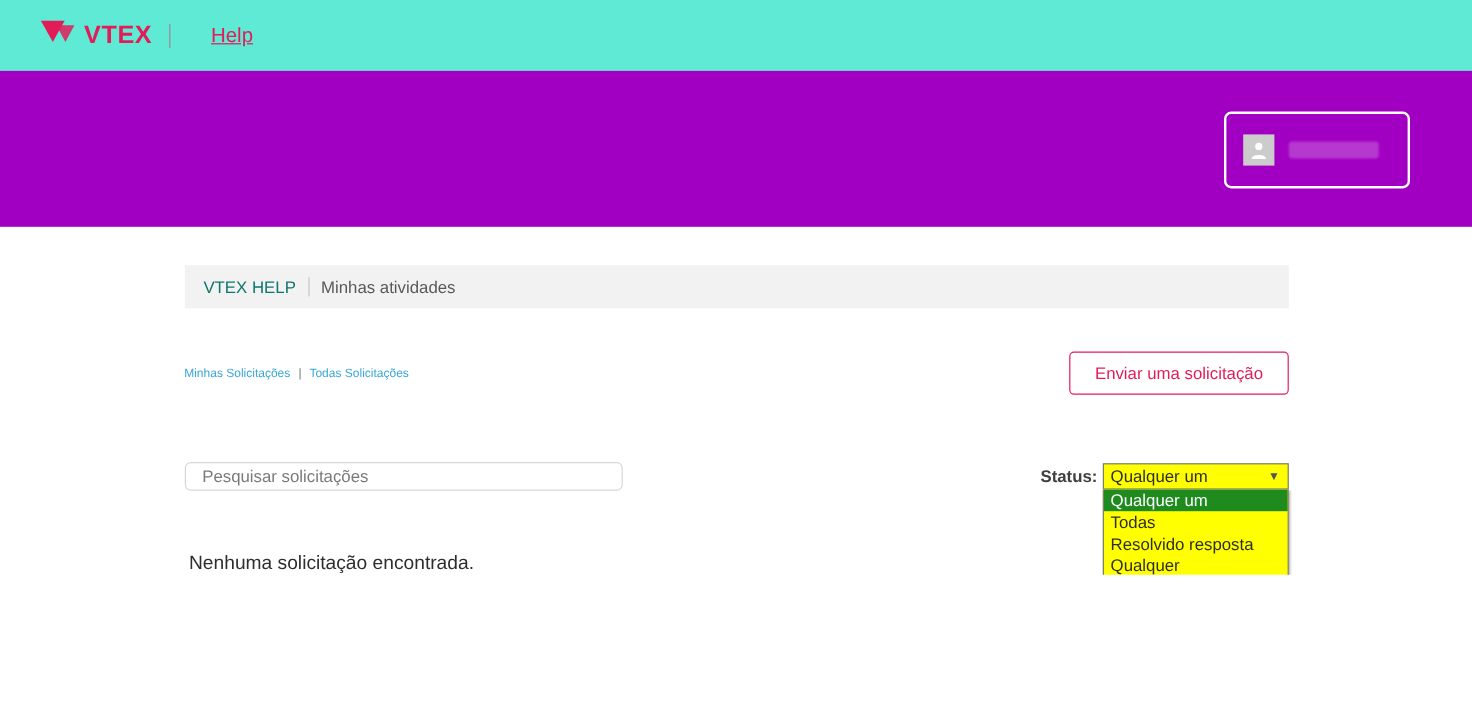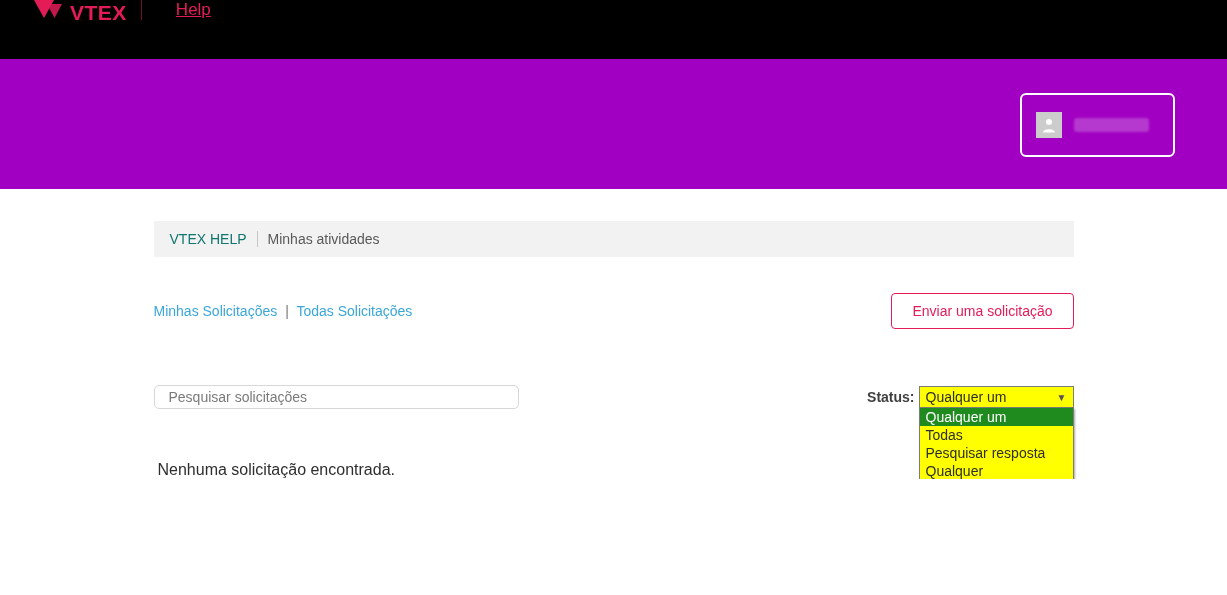--- a/index.html
+++ b/index.html
@@ -1,40 +1,40 @@
 <!DOCTYPE html>
 <html><head>
   <meta charset="utf-8">
   <style>
     * { margin: 0; padding: 0; box-sizing: border-box; }
     body { font-family: Arial, Helvetica, sans-serif; font-size: 14px; color: #333; background: #fff; width: 1227px; }
 
     
-    .topbar { display: flex; align-items: flex-start; height: 59px; padding: 0 34px; background: #000000; }
+    .topbar { display: flex; align-items: center; height: 59px; padding: 0 34px; background: #5eead4; }
     .logo { display: flex; align-items: center; gap: 6px; }
     .brand-text { color: #e31c58; font-weight: 800; font-size: 21px; letter-spacing: 0.5px; font-family: Arial, sans-serif; }
     .topbar-divider { width: 1px; height: 20px; background: #e31c58; margin: 0 14px; opacity: .5; }
     .help-link { color: #e31c58; font-size: 17px; padding-left: 20px; }
 
     
     .banner { height: 130px; background: #a100c2; position: relative; }
     .user-box { position: absolute; right: 52px; top: 34px; height: 64px; width: 155px; border: 2px solid #fff; border-radius: 6px; display: flex; align-items: center; padding: 0 14px; gap: 12px; }
     .avatar { width: 26px; height: 26px; background: #ccc; display: flex; align-items: center; justify-content: center; }
     .username-blur { width: 75px; height: 14px; background: rgba(255,255,255,0.22); border-radius: 3px; filter: blur(1px); }
 
     
     .content { width: 920px; margin: 32px auto 0; }
 
     .breadcrumb { background: #f2f2f2; height: 36px; display: flex; align-items: center; padding: 0 16px; font-size: 14px; }
     .breadcrumb a { color: #0f766e; text-decoration: none; }
     .breadcrumb-sep { color: #c5c5c5; margin: 0 10px; width:1px; height:16px; background:#c5c5c5; display:inline-block; }
     .breadcrumb-current { color: #595959; }
 
     .subnav-row { display: flex; align-items: center; justify-content: space-between; margin-top: 36px; }
-    .subnav-links { font-size: 14px; }
+    .subnav-links { font-size: 10px; }
     .subnav-links a { color: #3aa7d8; text-decoration: none; }
     .subnav-links .pipe { color: #777; margin: 0 4px; }
 
     .send-btn { border: 1px solid #e31c58; color: #e31c58; background: #fff; padding: 9px 20px; border-radius: 4px; font-size: 14px; cursor: pointer; }
 
     .filter-row { display: flex; align-items: center; justify-content: space-between; margin-top: 56px; }
 
     .search-input { width: 365px; height: 24px; border: 1px solid #d7d7d7; border-radius: 5px; padding: 0 14px; font-size: 14px; color: #555; }
     .search-input::placeholder { color: #7a7a7a; }
 
@@ -99,21 +99,21 @@
     <div class="status-wrap">
       <span class="status-label">Status:</span>
       <div class="select-box">
         <div class="select-display">
           <span>Qualquer um</span>
           <span style="font-size:10px;color:#555;">▼</span>
         </div>
         <div class="options">
           <div class="option selected">Qualquer um</div>
           <div class="option">Todas</div>
-          <div class="option">Pesquisar resposta</div>
+          <div class="option">Resolvido resposta</div>
           <div class="option">Qualquer</div>
         </div>
       </div>
     </div>
   </div>
 
   <div class="no-results">Nenhuma solicitação encontrada.</div>
 
 </div>
 

